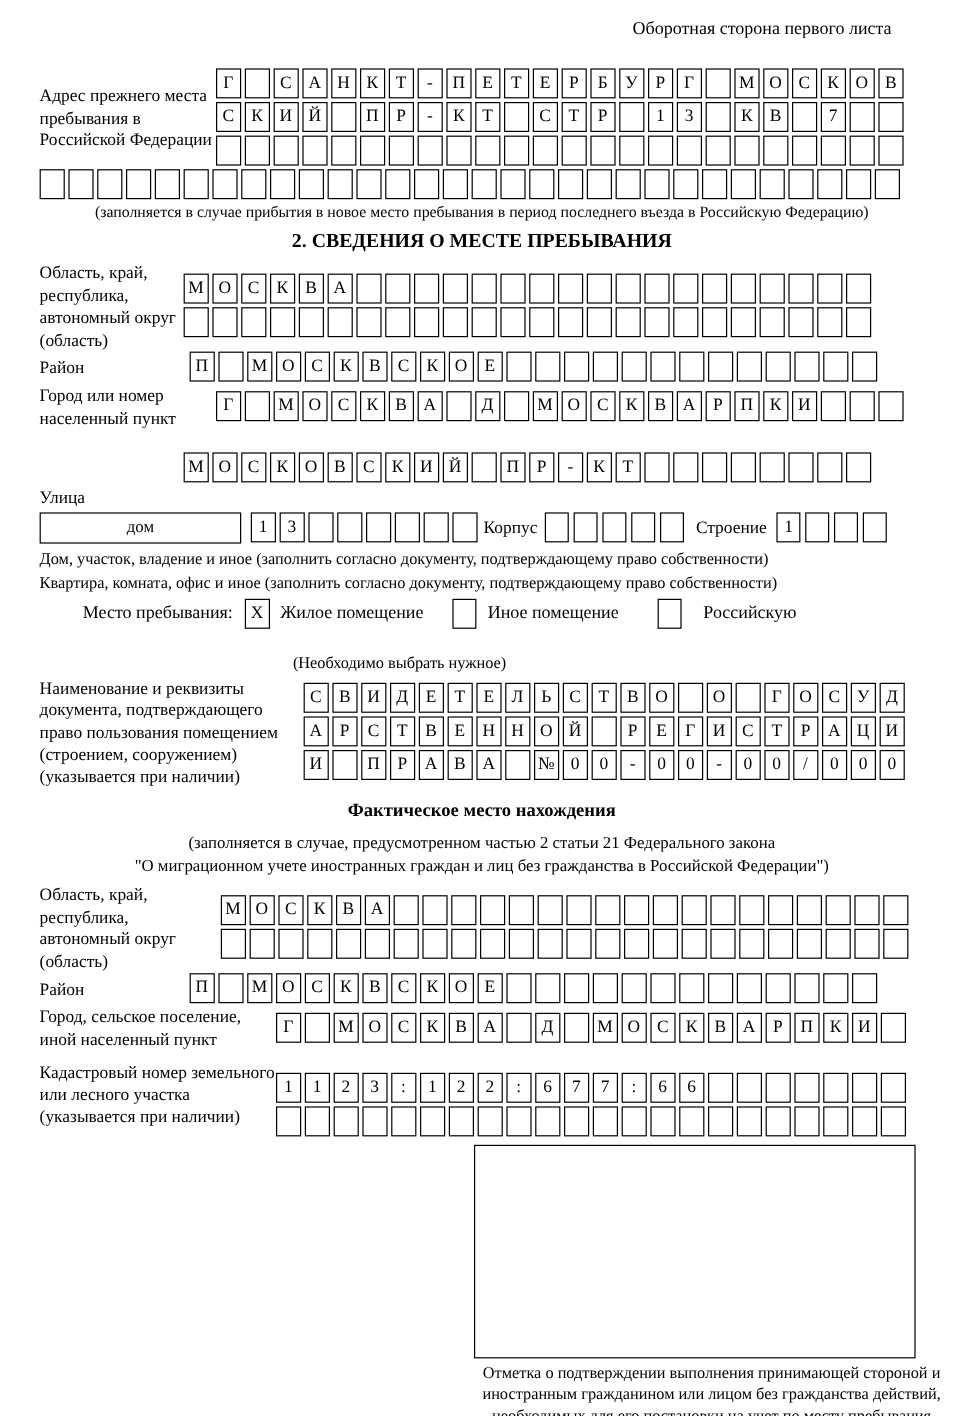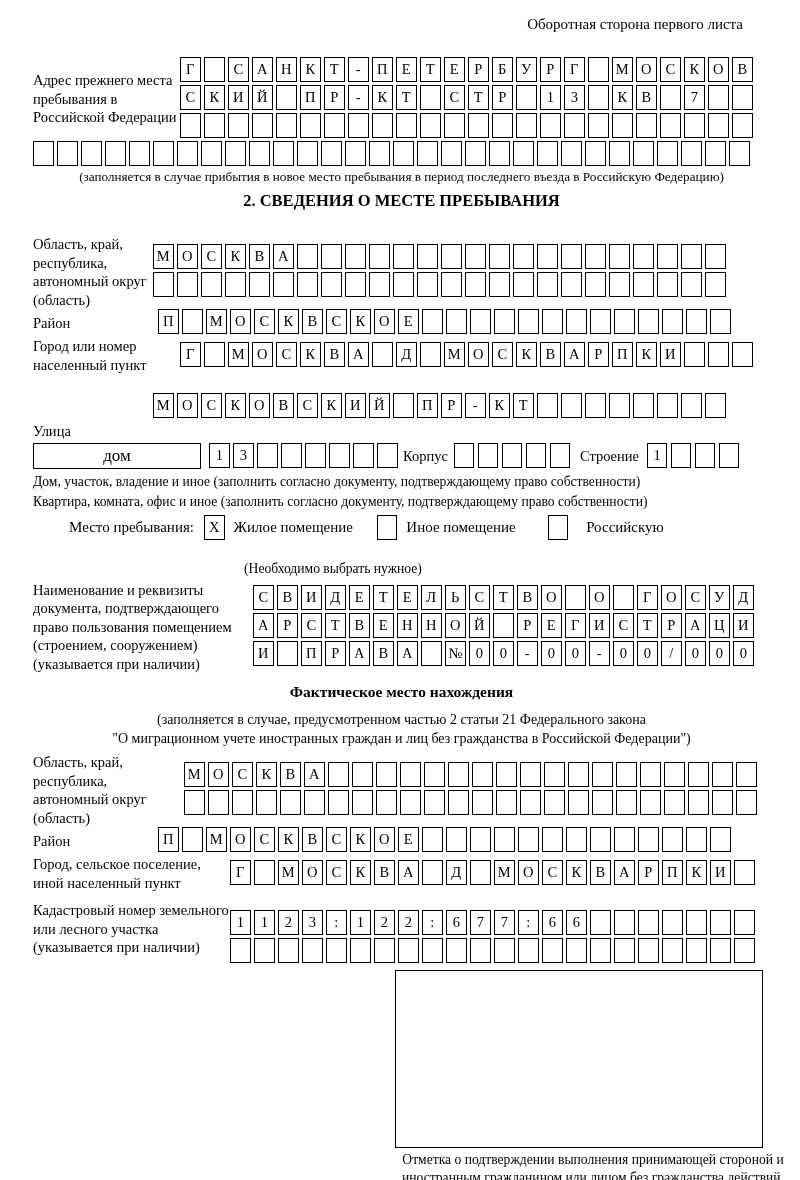--- a/index.html
+++ b/index.html
@@ -19,25 +19,25 @@
   .cellrow { height: 28px; white-space: nowrap; }
   .cell {
     display: inline-block; width: 20.5px; height: 25px;
     border: 1.5px solid #000; margin-right: 3.5px;
     text-align: center; font-size: 14.5px; line-height: 22px; vertical-align: top;
   }
 
   .caption { font-size: 13.2px; text-align: center; line-height: 16px; }
   .caption-left { font-size: 13.6px; text-align: left; line-height: 17px; margin: 2px 0 3px 0; }
 
-  .section-title { text-align: center; font-weight: bold; font-size: 16.5px; margin: 6px 0 24px 0; }
+  .section-title { text-align: center; font-weight: bold; font-size: 16.5px; margin: 6px 0 8px 0; }
 
   .label-box {
     display: inline-block; border: 1.5px solid #000; height: 26px;
-    text-align: center; font-size: 17px; line-height: 23px;
+    text-align: center; font-size: 14px; line-height: 23px;
     margin-right: 8px; vertical-align: top;
   }
   .inline-label { display: inline-block; font-size: 14.5px; line-height: 26px; vertical-align: top; }
 
   .house-row, .apt-row { white-space: nowrap; height: 28px; margin-top: 2px; }
 
   .stay-row { display: flex; align-items: center; height: 27px; margin-top: 4px; font-size: 15px; margin-left: 36px; }
   .stay-row .cell { margin-right: 0; }
 
   .choose-note { width: 600px; text-align: center; font-size: 13.6px; margin-top: 20px; }

